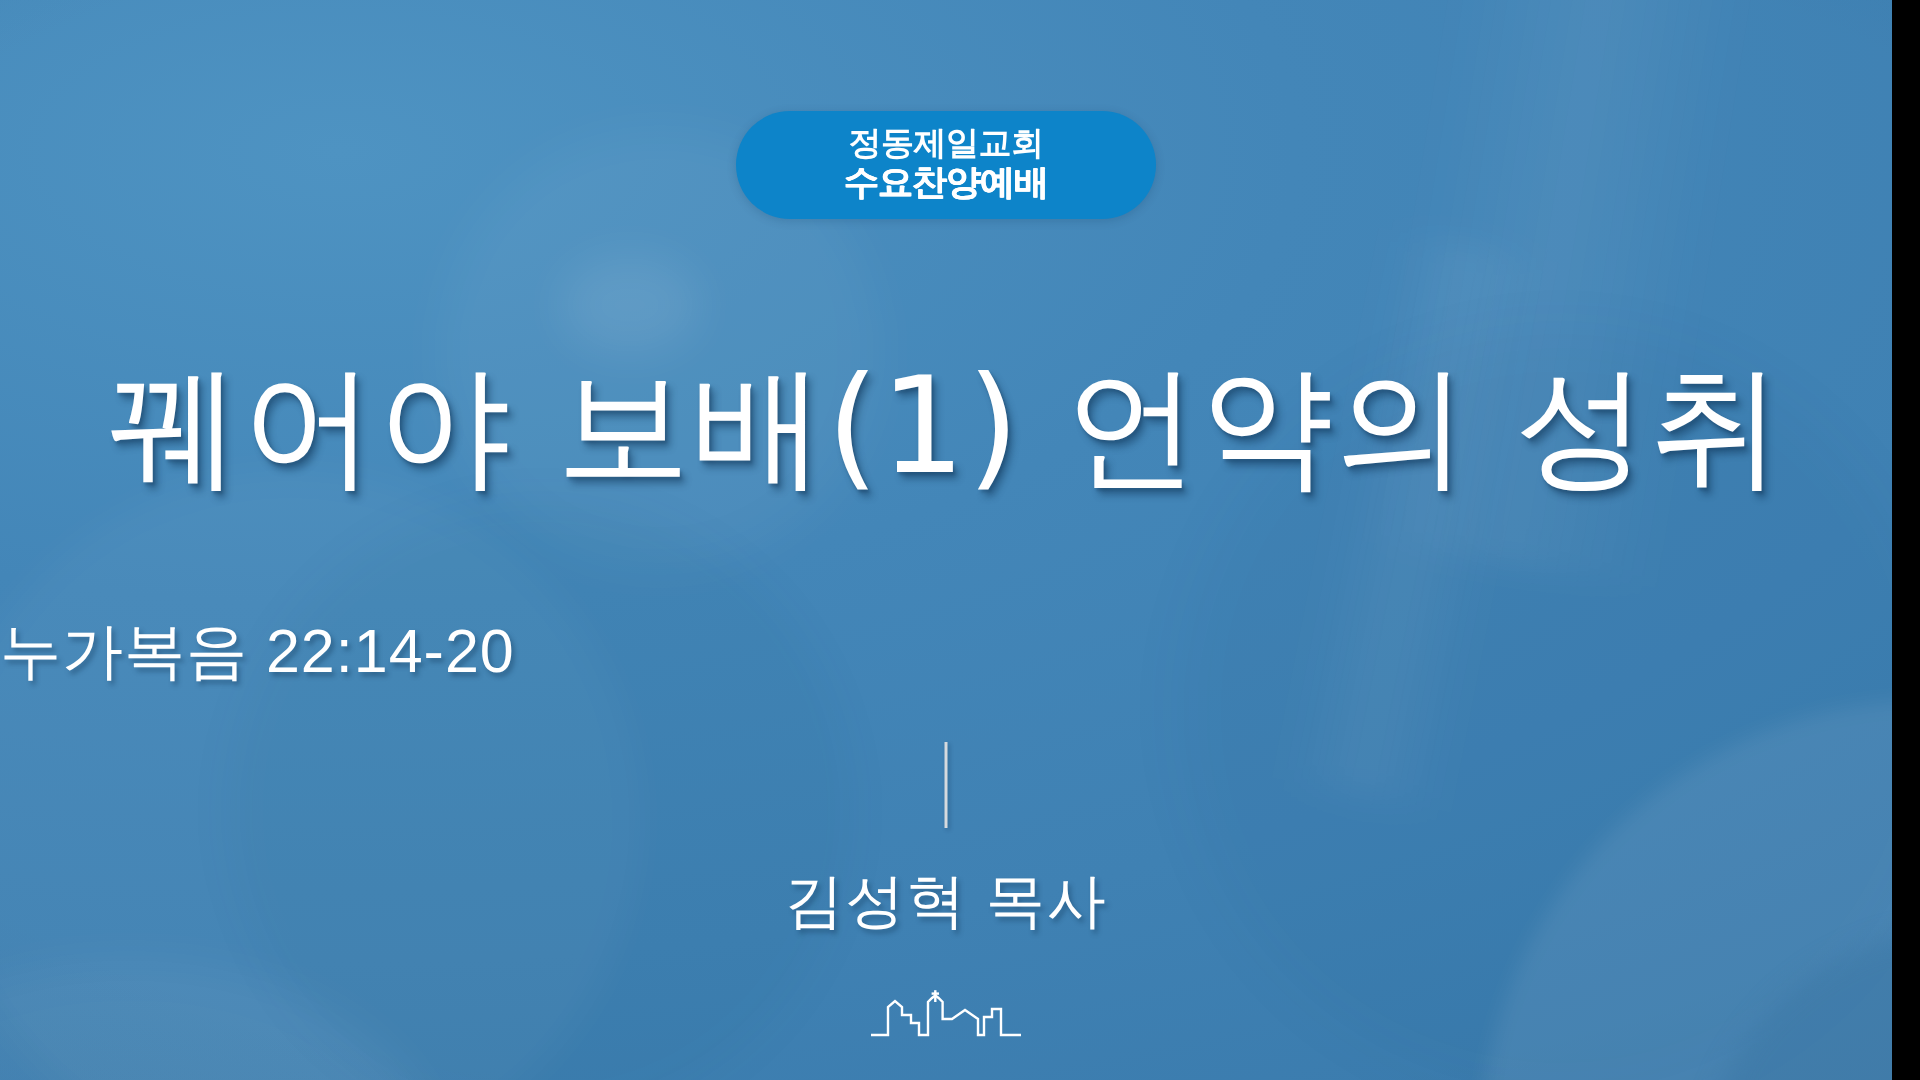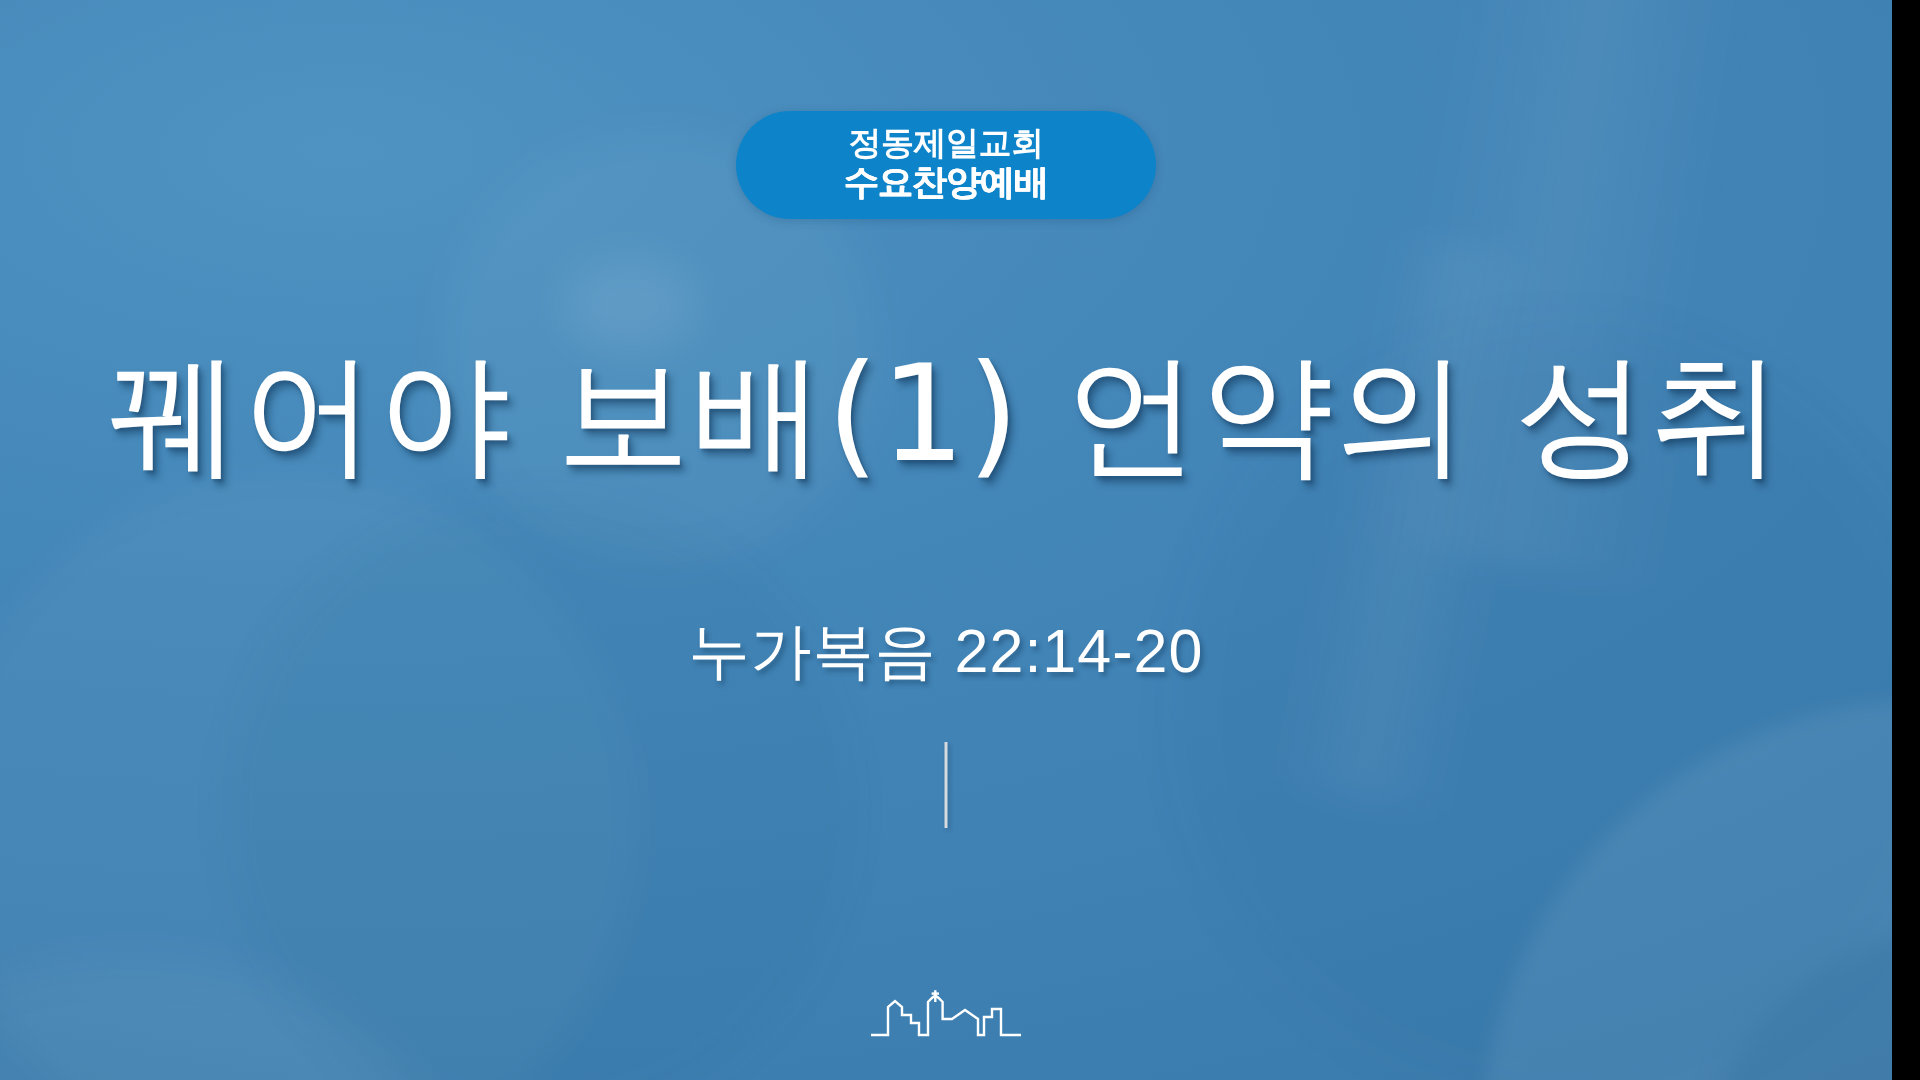--- a/index.html
+++ b/index.html
@@ -155,41 +155,40 @@
     white-space: nowrap;
     margin-top: 1px;
     text-shadow: 0.6px 0 0 #fff, -0.6px 0 0 #fff;
   }
 
   
   .title {
     position: absolute;
     left: 0;
     right: 0;
-    top: 340px;
+    top: 352px;
     text-align: center;
     color: #ffffff;
     font-size: 133px;
     font-weight: 400;
     letter-spacing: 2px;
     line-height: 1.12;
     white-space: nowrap;
     font-family: "DejaVu Sans", "Liberation Sans", sans-serif;
     text-shadow:
       5px 7px 7px rgba(12,48,80,0.42),
       2px 3px 3px rgba(12,48,80,0.30);
   }
 
   
   .scripture {
     position: absolute;
     left: 0;
     right: 0;
     top: 611px;
-    text-align: center;
     color: #ffffff;
     font-size: 61px;
     font-weight: 400;
     letter-spacing: 1px;
     white-space: nowrap;
     text-shadow: 3px 4px 5px rgba(12,48,80,0.40);
   }
 
   
   .divider {
@@ -253,20 +252,21 @@
       <span class="badge-line1">정동제일교회</span>
       <span class="badge-line2">수요찬양예배</span>
     </div>
 
     <div class="title">꿰어야 보배(1) 언약의 성취</div>
 
     <div class="scripture">누가복음 22:14-20</div>
 
     <div class="divider"></div>
 
+    <div class="preacher">김성혁 목사</div>
 
     <div class="logo">
       <svg viewBox="0 0 152 56" xmlns="http://www.w3.org/2000/svg" fill="none" stroke="#ffffff" stroke-width="2.4" stroke-linejoin="miter" stroke-linecap="butt">
 
         <path d="M65.3 5.2 L65.3 17"></path>
         <path d="M61.6 8.6 L69.0 8.6"></path>
 
         <path d="M1 50
                  L18 50
                  L18 22

